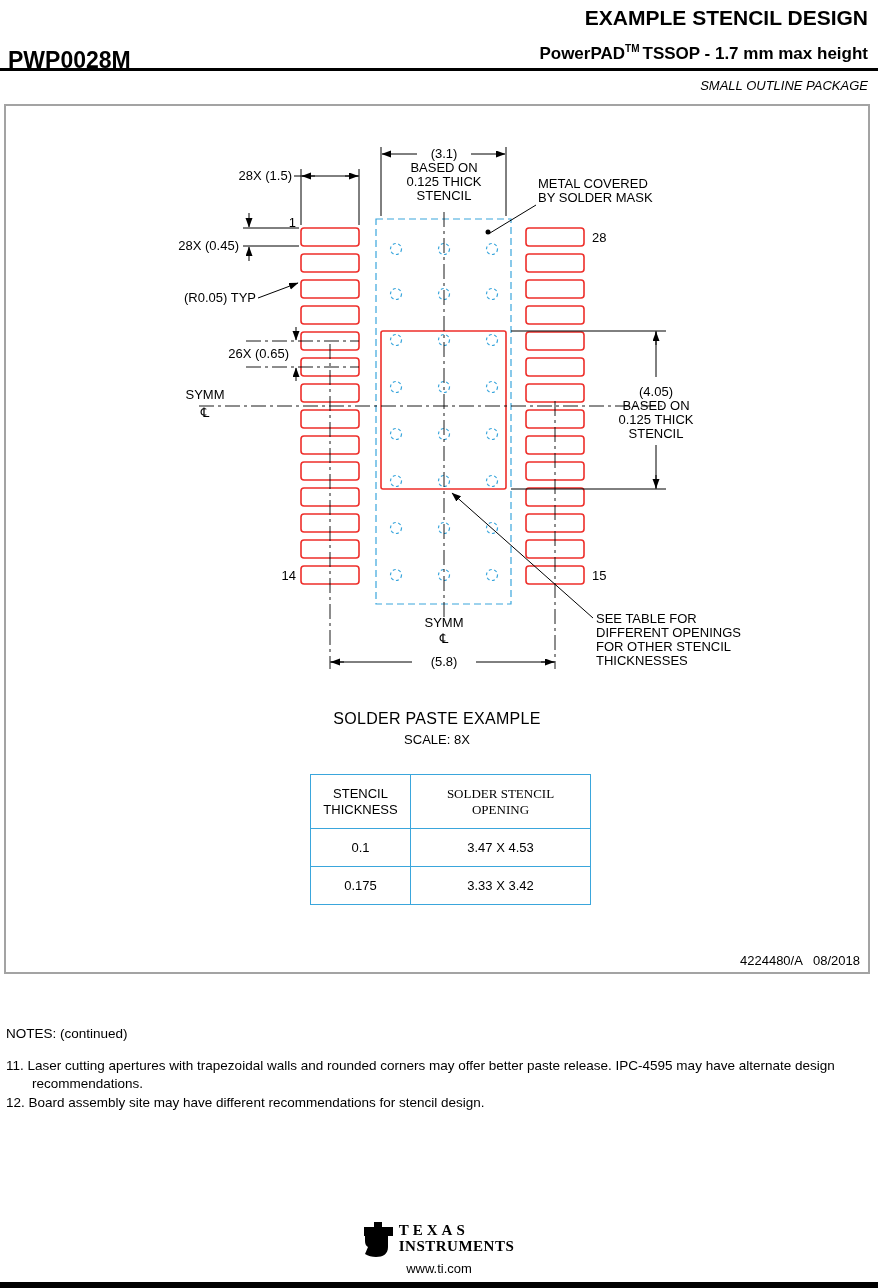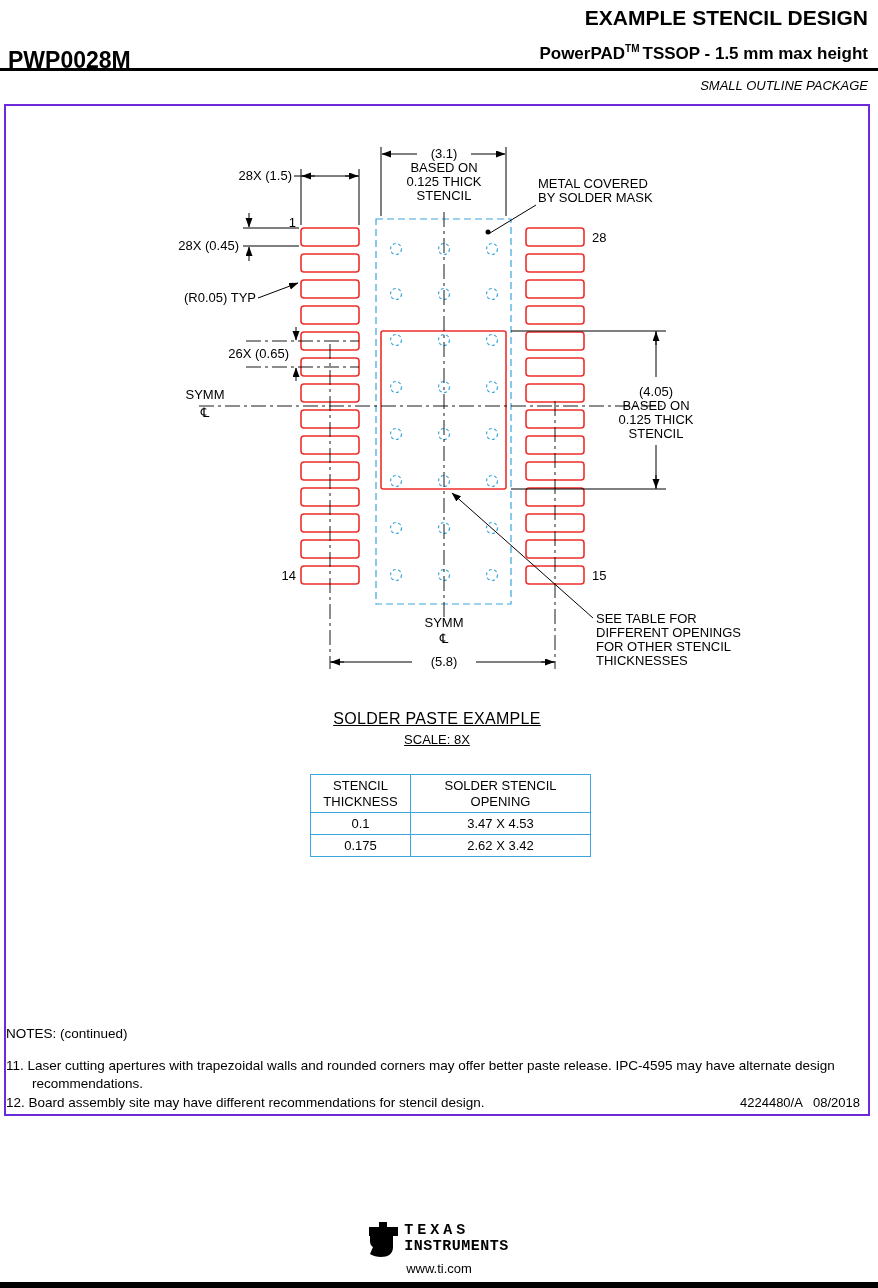--- a/index.html
+++ b/index.html
@@ -15,65 +15,65 @@
     overflow:hidden;
   }
   .doc-title{position:absolute;top:6px;right:10px;font-size:21px;font-weight:bold;}
   .part-number{position:absolute;top:47px;left:8px;font-size:23px;font-weight:bold;}
   .subtitle{position:absolute;top:43px;right:10px;font-size:17px;font-weight:bold;}
   .subtitle sup{font-size:10px;vertical-align:super;font-weight:bold;}
   .subtitle .rest{margin-left:3px;}
   .rule{position:absolute;top:68px;left:0;right:0;height:3px;background:#000;}
   .package-type{position:absolute;top:78px;right:10px;font-size:13px;font-style:italic;}
 
-  .main-box{position:absolute;top:104px;left:4px;width:866px;height:1012px;border:2px solid #6d28d9;}
+  .main-box{position:absolute;top:104px;left:4px;width:866px;height:870px;border:2px solid #a3a3a3;}
   #stencil-svg{display:block;}
   #stencil-svg text.lbl{font-family:"Liberation Sans","DejaVu Sans",sans-serif;font-size:13px;fill:#000;}
   .pad{fill:#fff;stroke:var(--pad-red);stroke-width:1.6;}
   .via{fill:none;stroke:var(--mask-blue);stroke-width:1.2;stroke-dasharray:3 2.5;}
   .mask-rect{fill:none;stroke:var(--mask-blue);stroke-width:1.2;stroke-dasharray:7 4;}
   .opening{fill:none;stroke:var(--pad-red);stroke-width:1.6;}
   .dline{stroke:#000;stroke-width:1;fill:none;}
   .centerline{stroke:#000;stroke-width:0.9;stroke-dasharray:15 4 3 4;}
   .dot{fill:#000;}
 
-  .caption{position:absolute;top:604px;left:0;width:100%;text-align:center;text-decoration:underline;}
+  .caption{position:absolute;top:604px;left:0;width:100%;text-align:center;}
   .caption-title{font-size:16px;margin-bottom:4px;letter-spacing:0.3px;}
   .caption-sub{font-size:13px;line-height:1.25;}
 
   .stencil-table{position:absolute;top:668px;left:304px;border-collapse:collapse;font-size:13px;}
   .stencil-table th,.stencil-table td{
     border:1px solid var(--table-border);text-align:center;
-    padding:3px 8px;font-weight:normal;vertical-align:middle;
+    padding:11px 8px;font-weight:normal;vertical-align:middle;
   }
   .stencil-table th{width:100px;line-height:1.2;}
-  .stencil-table th + th{width:180px;}
+  .stencil-table th + th{width:180px;font-family:Liberation Serif, serif;}
   .stencil-table td{height:20px;}
 
   .doc-number{position:absolute;right:8px;bottom:4px;font-size:13px;white-space:pre;}
 
   .notes{position:absolute;top:1026px;left:6px;width:866px;font-size:13.5px;}
   .notes-heading{margin-bottom:16px;}
   .note-item{padding-left:26px;text-indent:-26px;line-height:1.3;margin-top:2px;}
 
   .footer{position:absolute;bottom:12px;left:0;width:100%;text-align:center;}
   .logo-row{display:inline-flex;align-items:center;gap:5px;}
-  .logo-text{text-align:left;font-family:Liberation Mono, monospace;font-weight:bold;line-height:1.05;}
+  .logo-text{text-align:left;font-family:Liberation Serif, serif;font-weight:bold;line-height:1.05;}
   .logo-line1{font-size:15px;letter-spacing:4px;}
   .logo-line2{font-size:15px;letter-spacing:0.5px;}
   .website{font-size:13px;margin-top:1px;}
   .bottom-bar{position:absolute;bottom:0;left:0;width:100%;height:6px;background:#000;}
 </style>
 </head>
 <body>
 
 <div class="doc-title">EXAMPLE STENCIL DESIGN</div>
 <div class="part-number">PWP0028M</div>
 <div class="subtitle">
-  <span>PowerPAD</span><sup>TM</sup><span class="rest">TSSOP - 1.5 mm max height</span>
+  <span>PowerPAD</span><sup>TM</sup><span class="rest">TSSOP - 1.7 mm max height</span>
 </div>
 <div class="rule"></div>
 <div class="package-type">SMALL OUTLINE PACKAGE</div>
 
 <div class="main-box">
   <svg id="stencil-svg" width="862" height="600" viewBox="0 0 862 600">
     <defs>
       <marker id="arw" markerWidth="10" markerHeight="8" refX="9" refY="3.5" orient="auto" markerUnits="userSpaceOnUse">
         <path d="M0,0 L9.5,3.5 L0,7 Z" fill="#000"></path>
       </marker>
@@ -209,21 +209,21 @@
         <th>SOLDER STENCIL OPENING</th>
       </tr>
     </thead>
     <tbody>
       <tr>
         <td>0.1</td>
         <td>3.47 X 4.53</td>
       </tr>
       <tr>
         <td>0.175</td>
-        <td>2.62 X 3.42</td>
+        <td>3.33 X 3.42</td>
       </tr>
     </tbody>
   </table>
 
   <div class="doc-number">4224480/A   08/2018</div>
 </div>
 
 <div class="notes">
   <div class="notes-heading">NOTES: (continued)</div>
   <div class="note-item">11. Laser cutting apertures with trapezoidal walls and rounded corners may offer better paste release. IPC-4595 may have alternate design recommendations.</div>

